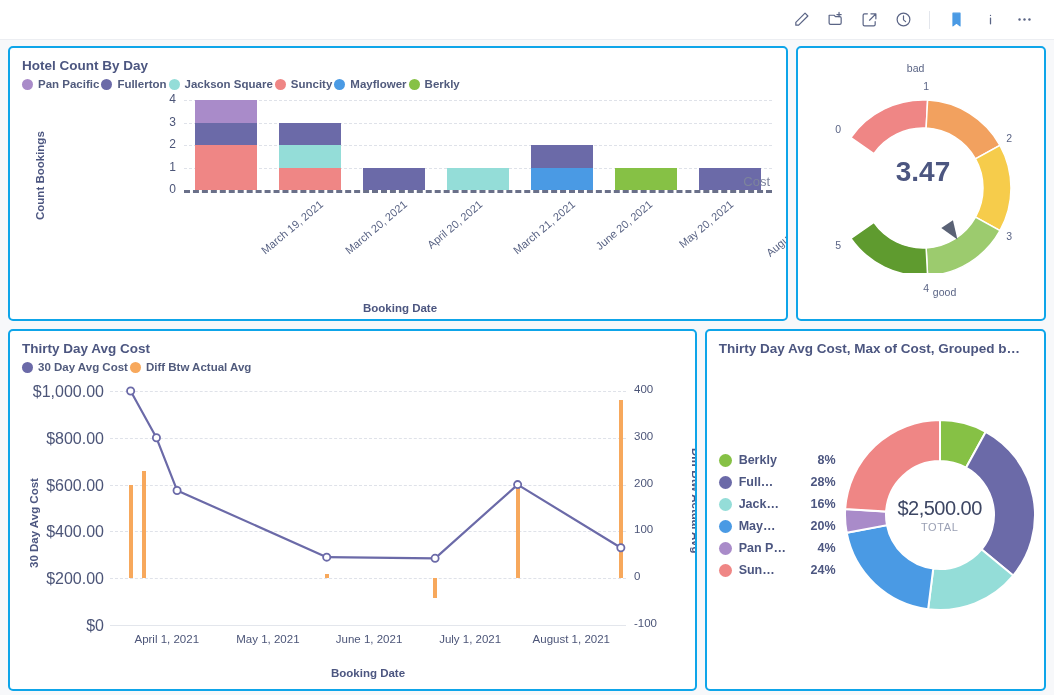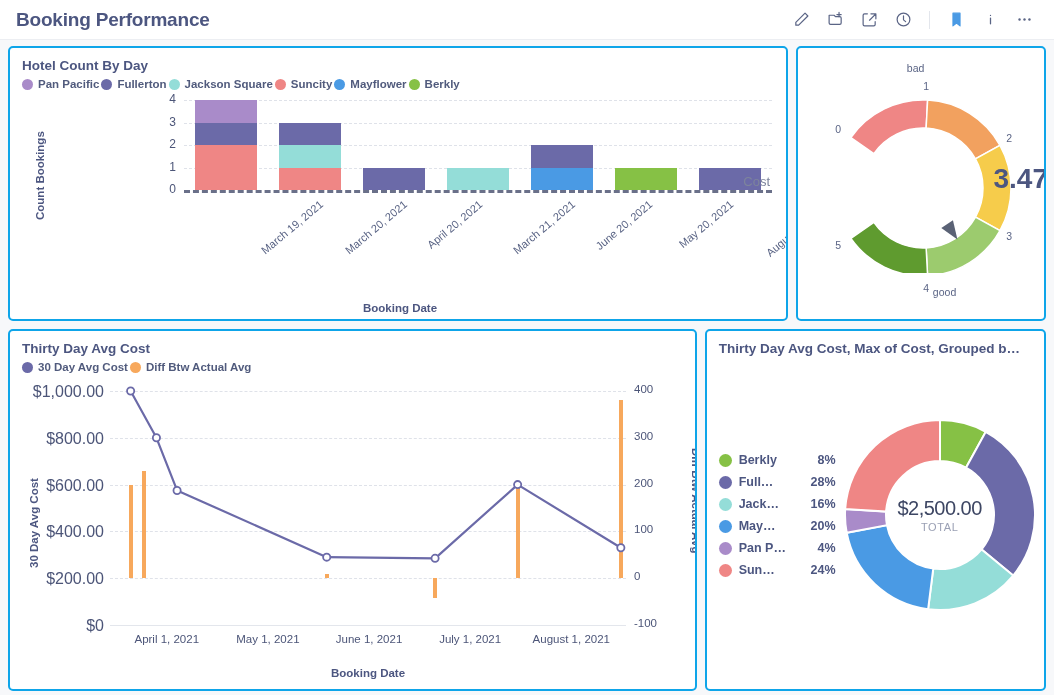--- a/index.html
+++ b/index.html
@@ -72,21 +72,21 @@
   .xtick {
     position: absolute; font-size: 11px; color: #5a6485; white-space: nowrap;
     transform: rotate(-40deg); transform-origin: right top; text-align: right;
   }
   #goal-label { position: absolute; right: 20px; font-size: 13px; color: #7d849c; }
 
   
   #card-gauge { width: 250px; height: 275px; }
   #gauge-wrap { position: relative; width: 250px; height: 225px; }
   #gauge-value {
-    position: absolute; width: 100%; text-align: right; top: 115px;
+    position: absolute; width: 100%; text-align: center; top: 108px;
     font-size: 28px; font-weight: bold; color: #4c5680;
   }
   .g-lab { position: absolute; font-size: 10.5px; color: #5a6485; }
 
   
   #card-line { width: 694px; height: 362px; }
   #line-plot { position: relative; width: 694px; height: 310px; }
   #line-ylabel { left: 24px; top: 560px; }
   .lgrid { position: absolute; left: 100px; right: 78px; border-top: 1px dashed #dfe2e9; height: 0; }
   .lytick { position: absolute; left: 10px; width: 84px; text-align: right; font-size: 16px; color: #4c5578; }
@@ -109,21 +109,20 @@
     margin: -54px 0 0 -54px; background: #fff; border-radius: 50%;
     display: flex; flex-direction: column; align-items: center; justify-content: center;
   }
   #donut-total { font-size: 20px; font-weight: normal; color: #3d4663; letter-spacing: -0.5px; }
   #donut-caption { font-size: 11px; color: #9aa0b4; letter-spacing: 0.6px; margin-top: 1px; }
 </style>
 </head>
 <body>
 
 <div id="header">
-  <div id="dash-title">Booking Performance</div>
 
   <div id="header-actions">
     <div class="hicon">
       <svg width="17" height="17" viewBox="0 0 24 24" fill="none" stroke="#5a6485" stroke-width="1.7" stroke-linecap="round" stroke-linejoin="round">
         <path d="M17 3l4 4L8 20H4v-4z"></path>
       </svg>
     </div>
     <div class="hicon">
       <svg width="17" height="17" viewBox="0 0 24 24" fill="none" stroke="#5a6485" stroke-width="1.7" stroke-linecap="round" stroke-linejoin="round">
         <path d="M3 6h7l2 2h6a2 2 0 012 2v7a2 2 0 01-2 2H5a2 2 0 01-2-2z"></path>

